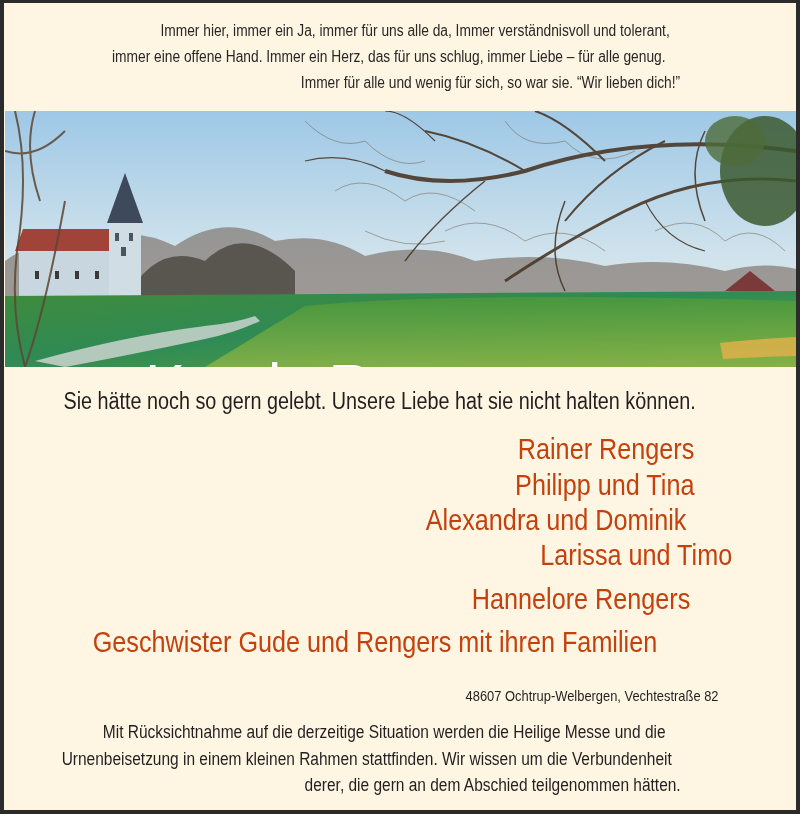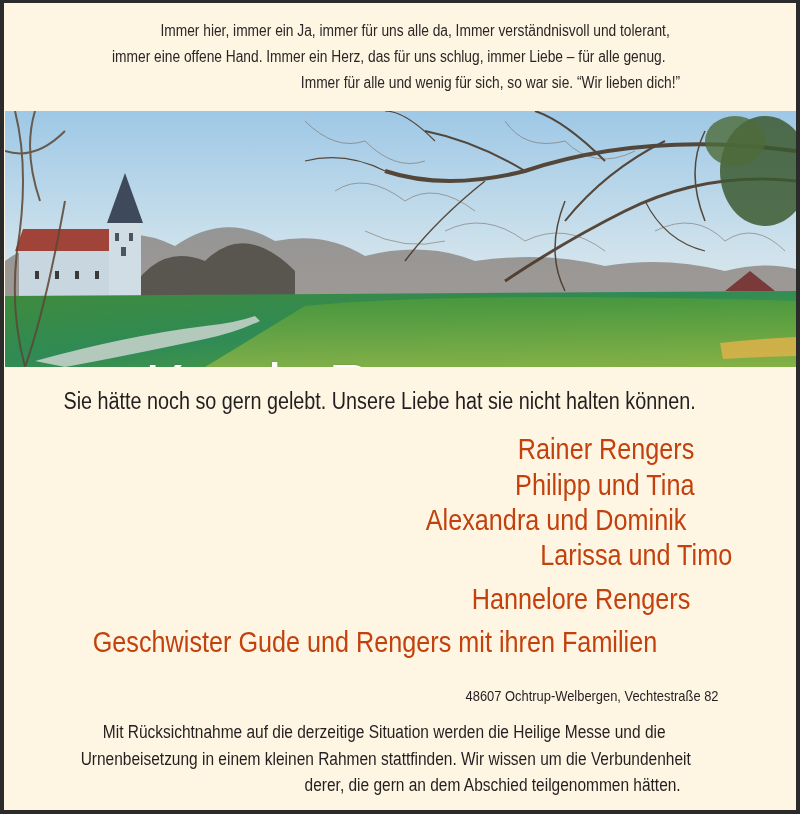--- a/index.html
+++ b/index.html
@@ -183,21 +183,21 @@
   </div>
 
   <div class="line address" style="top:684px;">
     <span class="cond">48607 Ochtrup-Welbergen, Vechtestraße 82</span>
   </div>
 
   <div>
     <div class="line notice" style="top:719px;">
       <span class="cond">Mit Rücksichtnahme auf die derzeitige Situation werden die Heilige Messe und die</span>
     </div>
-    <div class="line notice" style="top:746px;margin-left:19px;">
+    <div class="line notice" style="top:746px;">
       <span class="cond">Urnenbeisetzung in einem kleinen Rahmen stattfinden. Wir wissen um die Verbundenheit</span>
     </div>
     <div class="line notice" style="top:772px;">
       <span class="cond">derer, die gern an dem Abschied teilgenommen hätten.</span>
     </div>
   </div>
 
 </div>
 
 </body></html>

